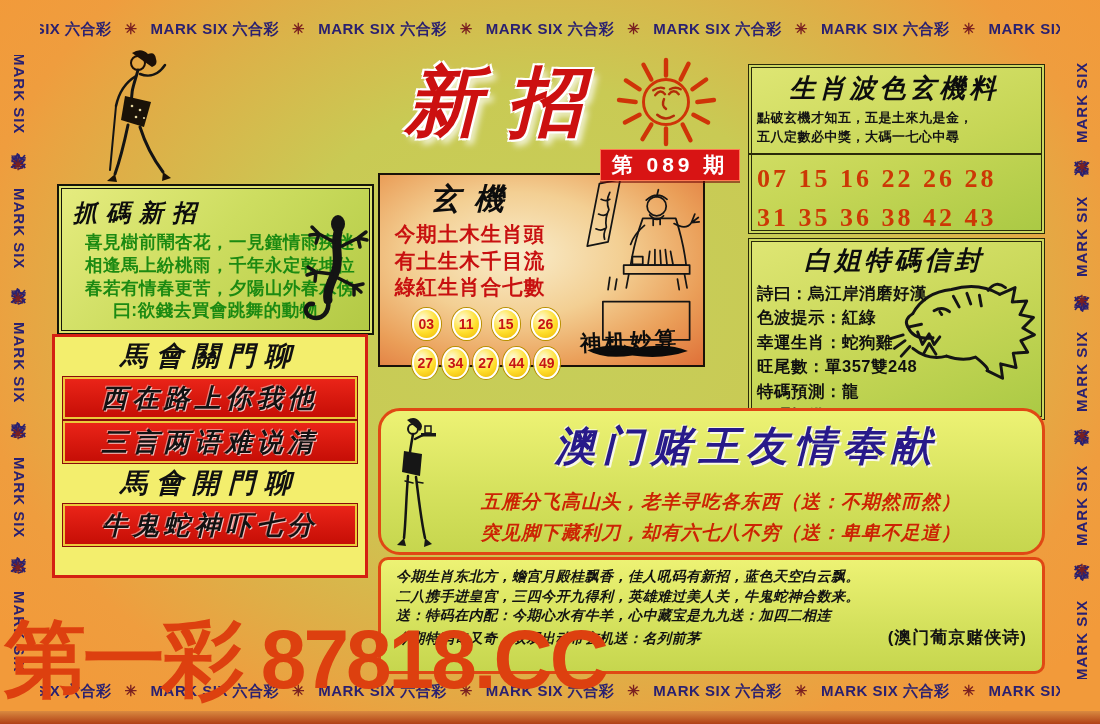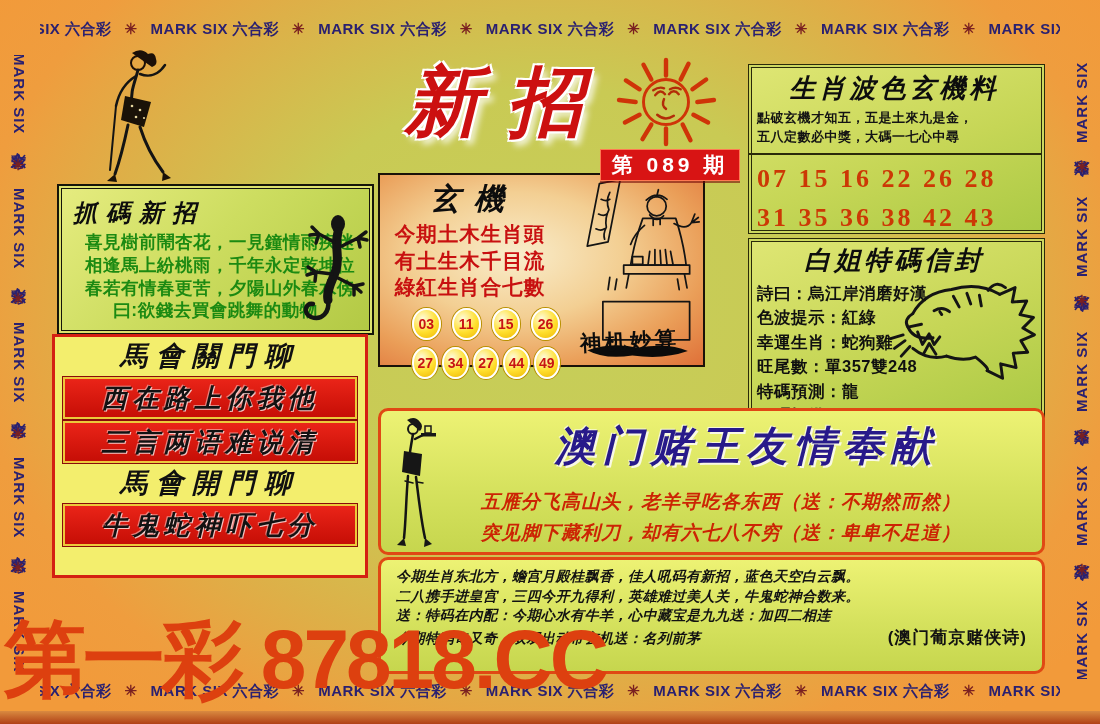--- a/index.html
+++ b/index.html
@@ -85,21 +85,21 @@
     color:#0d0d0d;letter-spacing:4px;margin-bottom:3px;}
   .sx-line{font-size:13px;font-weight:bold;color:#141414;line-height:1.45;letter-spacing:.5px;}
   .sx-divider{border-top:2px solid #2a2a0a;margin:6px -9px 4px -9px;}
   .sx-num{font-family:"Liberation Serif",serif;font-size:26px;font-weight:bold;
     color:#cc3805;letter-spacing:3px;line-height:1.5;}
   .bj-row{font-size:16.5px;font-weight:bold;color:#101010;line-height:1.48;letter-spacing:.5px;
     position:relative;z-index:2;}
   .tiger{position:absolute;right:2px;top:36px;width:158px;height:140px;z-index:1;}
   
   .box-macau{position:absolute;left:378px;top:408px;width:667px;height:147px;z-index:5;
-    box-sizing:border-box;border:3px solid #e04814;border-radius:10px;
+    box-sizing:border-box;border:3px solid #e04814;border-radius:22px;
     background:linear-gradient(180deg,#edf274 0%,#d6e25e 55%,#c6d64e 100%);}
   .waitress{position:absolute;left:10px;top:6px;width:54px;height:134px;}
   .macau-title{margin:8px 0 4px 70px;text-align:center;
     font-size:41px;font-weight:bold;font-style:italic;color:#281a8a;letter-spacing:7px;
     text-shadow:2px 2px 0 rgba(250,250,235,.95),-1px -1px 0 rgba(250,250,235,.8);}
   .macau-lines{margin-left:100px;margin-top:12px;}
   .macau-line{font-size:19px;font-weight:bold;font-style:italic;color:#cc2404;
     line-height:1.65;letter-spacing:1px;}
   .box-poem{position:absolute;left:378px;top:557px;width:667px;height:117px;z-index:5;
     box-sizing:border-box;border:3px solid #e04814;border-radius:10px;

